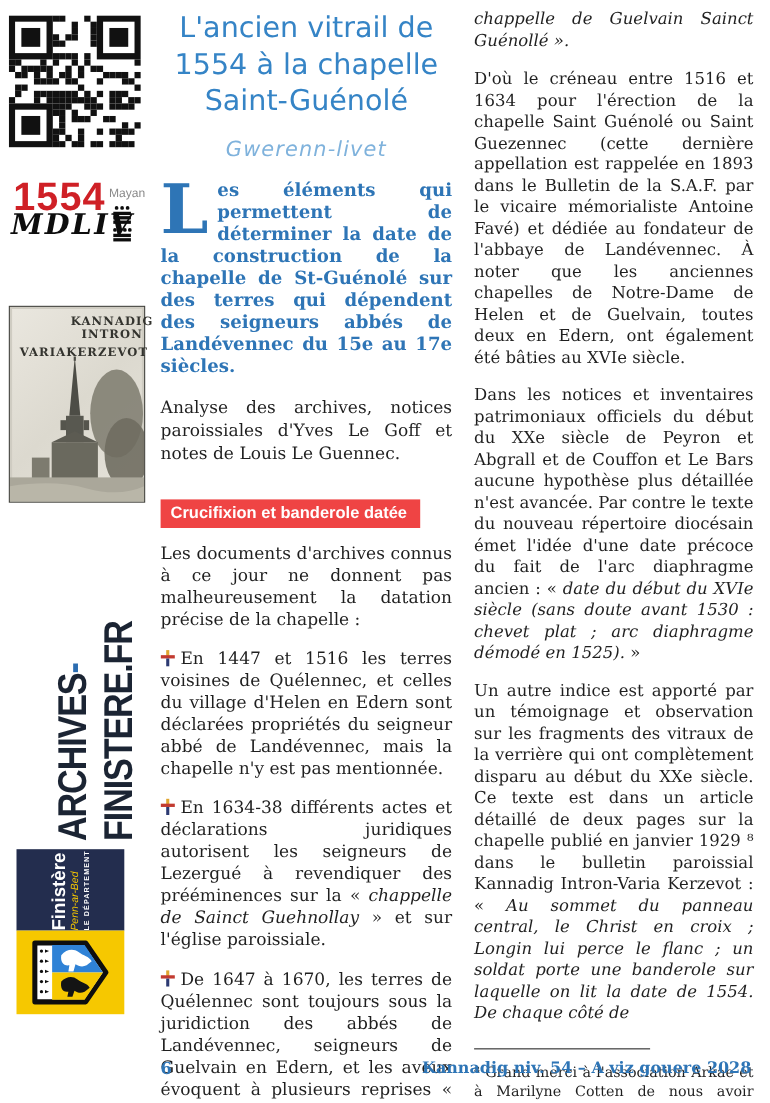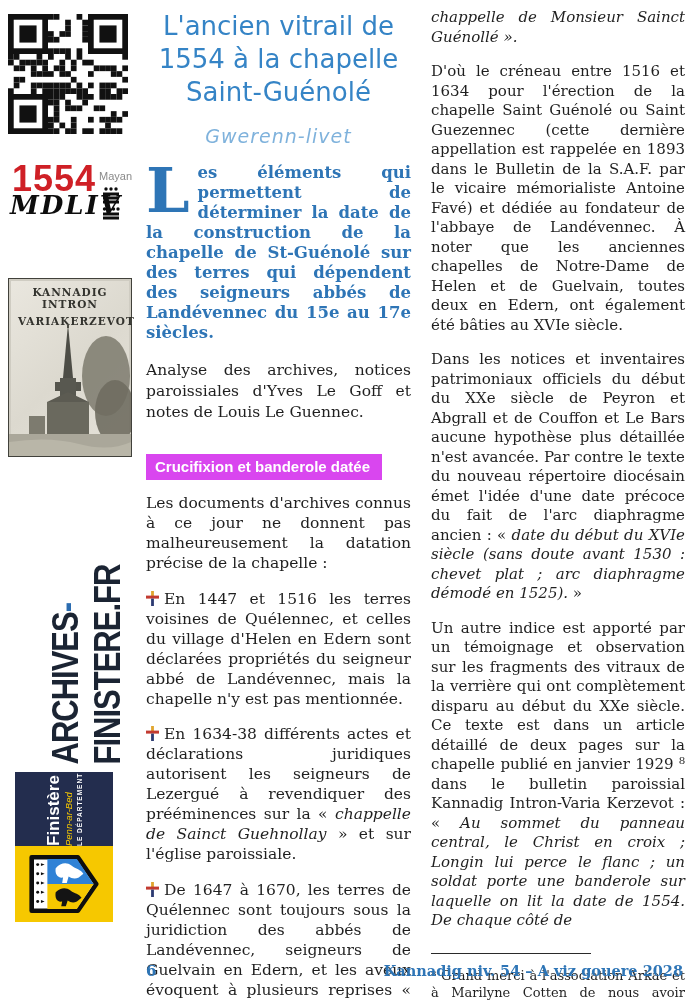--- a/index.html
+++ b/index.html
@@ -13,21 +13,21 @@
   .mayan-label{position:absolute;left:99px;top:170px;font-family:"Liberation Sans",sans-serif;
             font-size:11px;color:#8a8a8a;text-align:center;}
   .roman{position:absolute;left:10px;top:190px;font-family:"DejaVu Serif",serif;
          font-weight:bold;font-size:26px;color:#0d0d0d;letter-spacing:2px;font-style:italic;}
   .mayan-icon{position:absolute;left:101px;top:186px;width:20px;height:38px;}
 
   .book-cover{position:absolute;left:8px;top:278px;width:122px;height:177px;
       background:linear-gradient(135deg,#eae7df 0%,#dcd9cf 50%,#e6e3da 100%);
       border:1px solid #41413b;box-shadow:inset 0 0 0 2px #cfccc2;}
   .cover-line1{position:absolute;left:0;top:7px;width:100%;text-align:center;
-      font-size:10.5px;letter-spacing:1px;color:#33332e;font-weight:bold;}
+      font-size:10.5px;letter-spacing:1px;color:#33332e;font-weight:bold;padding-left:32px;}
   .cover-line2{position:absolute;left:0;top:36px;width:100%;padding:0 9px;box-sizing:border-box;
       display:flex;justify-content:space-between;font-size:10.5px;letter-spacing:1px;
       color:#33332e;font-weight:bold;}
   .cover-art{position:absolute;left:0;bottom:0;width:122px;height:132px;}
 
   .vertical-banner{position:absolute;left:-28px;top:603px;width:235px;height:88px;
       transform:rotate(-90deg);font-family:"Liberation Sans",sans-serif;font-weight:bold;
       color:#1b2433;}
   .vertical-banner .vline{font-size:31px;line-height:42px;letter-spacing:-1px;transform:scale(1,1.18);transform-origin:left center;white-space:nowrap;}
   .vertical-banner .hyph{color:#2b6cb0;}
@@ -46,21 +46,21 @@
   .col-mid{position:absolute;left:146px;top:0;width:265px;}
   .title{margin:10px 0 16px 0;font-family:"DejaVu Sans",sans-serif;font-weight:500;
       font-size:26px;line-height:33px;color:#3584c6;text-align:center;letter-spacing:0px;}
   .subtitle{margin-top:12px;text-align:center;font-family:"DejaVu Sans",sans-serif;
       font-style:italic;font-size:19px;color:#7fb2dc;letter-spacing:1px;}
   .lead{margin-top:16px;font-weight:bold;font-size:16.5px;line-height:20px;color:#2e75b6;
       text-align:justify;}
   .dropcap{float:left;font-size:62px;line-height:50px;font-weight:bold;color:#2e75b6;
       margin:3px 8px 0 0;font-family:"DejaVu Serif",serif;}
   .byline{margin-top:15px;font-size:15.5px;line-height:21px;text-align:justify;}
-  .section-banner{margin-top:16px;display:inline-block;background:#d946ef;color:#ffffff;
+  .section-banner{margin-top:16px;display:inline-block;background:#ef4444;color:#ffffff;
       font-family:"Liberation Sans",sans-serif;font-weight:bold;font-size:15px;
       padding:4px 12px 5px 9px;}
   .para{margin-top:13px;font-size:15.5px;line-height:20px;text-align:justify;}
   .bullet{font-size:15.5px;line-height:20px;text-align:justify;}
   .bullet svg{margin-right:5px;vertical-align:-2px;}
   .page-num{position:absolute;left:146px;top:962px;font-weight:bold;font-size:15px;color:#2e75b6;}
 
   
   .col-right{position:absolute;left:431px;top:8px;width:254px;}
   .col-right .para:first-child{margin-top:0;}
@@ -327,21 +327,21 @@
         </svg><span>En 1634-38 différents actes et déclarations juridiques autorisent les seigneurs de Lezergué à revendiquer des prééminences sur la « </span><em>chappelle de Sainct Guehnollay</em><span> » et sur l'église paroissiale.</span></p>
 
     <p class="bullet"><svg width="13" height="15" viewBox="0 0 13 15">
           <rect x="5.1" y="0" width="2.8" height="5.2" fill="#e0a52e"></rect>
           <rect x="0" y="4.6" width="13" height="3" fill="#c23b30"></rect>
           <rect x="5.1" y="7.6" width="2.8" height="7.4" fill="#2c3a72"></rect>
         </svg><span>De 1647 à 1670, les terres de Quélennec sont toujours sous la juridiction des abbés de Landévennec, seigneurs de Guelvain en Edern, et les aveux évoquent à plusieurs reprises « </span><em>la</em><span></span></p>
   </div>
 
   <div class="col-right">
-    <p class="para"><em>chappelle de Monsieur Sainct Guénollé ».</em></p>
+    <p class="para"><em>chappelle de Guelvain Sainct Guénollé ».</em></p>
     <p class="para">D'où le créneau entre 1516 et 1634 pour l'érection de la chapelle Saint Guénolé ou Saint Guezennec (cette dernière appellation est rappelée en 1893 dans le Bulletin de la S.A.F. par le vicaire mémorialiste Antoine Favé) et dédiée au fondateur de l'abbaye de Landévennec. À noter que les anciennes chapelles de Notre-Dame de Helen et de Guelvain, toutes deux en Edern, ont également été bâties au XVIe siècle.</p>
     <p class="para"><span>Dans les notices et inventaires patrimoniaux officiels du début du XXe siècle de Peyron et Abgrall et de Couffon et Le Bars aucune hypothèse plus détaillée n'est avancée. Par contre le texte du nouveau répertoire diocésain émet l'idée d'une date précoce du fait de l'arc diaphragme ancien : « </span><em>date du début du XVIe siècle (sans doute avant 1530 : chevet plat ; arc diaphragme démodé en 1525).</em><span> »</span></p>
     <p class="para"><span>Un autre indice est apporté par un témoignage et observation sur les fragments des vitraux de la verrière qui ont complètement disparu au début du XXe siècle. Ce texte est dans un article détaillé de deux pages sur la chapelle publié en janvier 1929 ⁸ dans le bulletin paroissial Kannadig Intron-Varia Kerzevot : « </span><em>Au sommet du panneau central, le Christ en croix ; Longin lui perce le flanc ; un soldat porte une banderole sur laquelle on lit la date de 1554. De chaque côté de</em></p>
     <div class="footnote-rule"></div>
     <p class="footnote">⁸ Grand merci à l'association Arkae et à Marilyne Cotten de nous avoir scanné ces pages 15 et 16 du Kannadig n° 27 du 15.01.1929</p>
   </div>
 
   <div class="page-num">6</div>
   <div class="footer-right">Kannadig niv. 54 – A viz gouere  2028</div>
 

